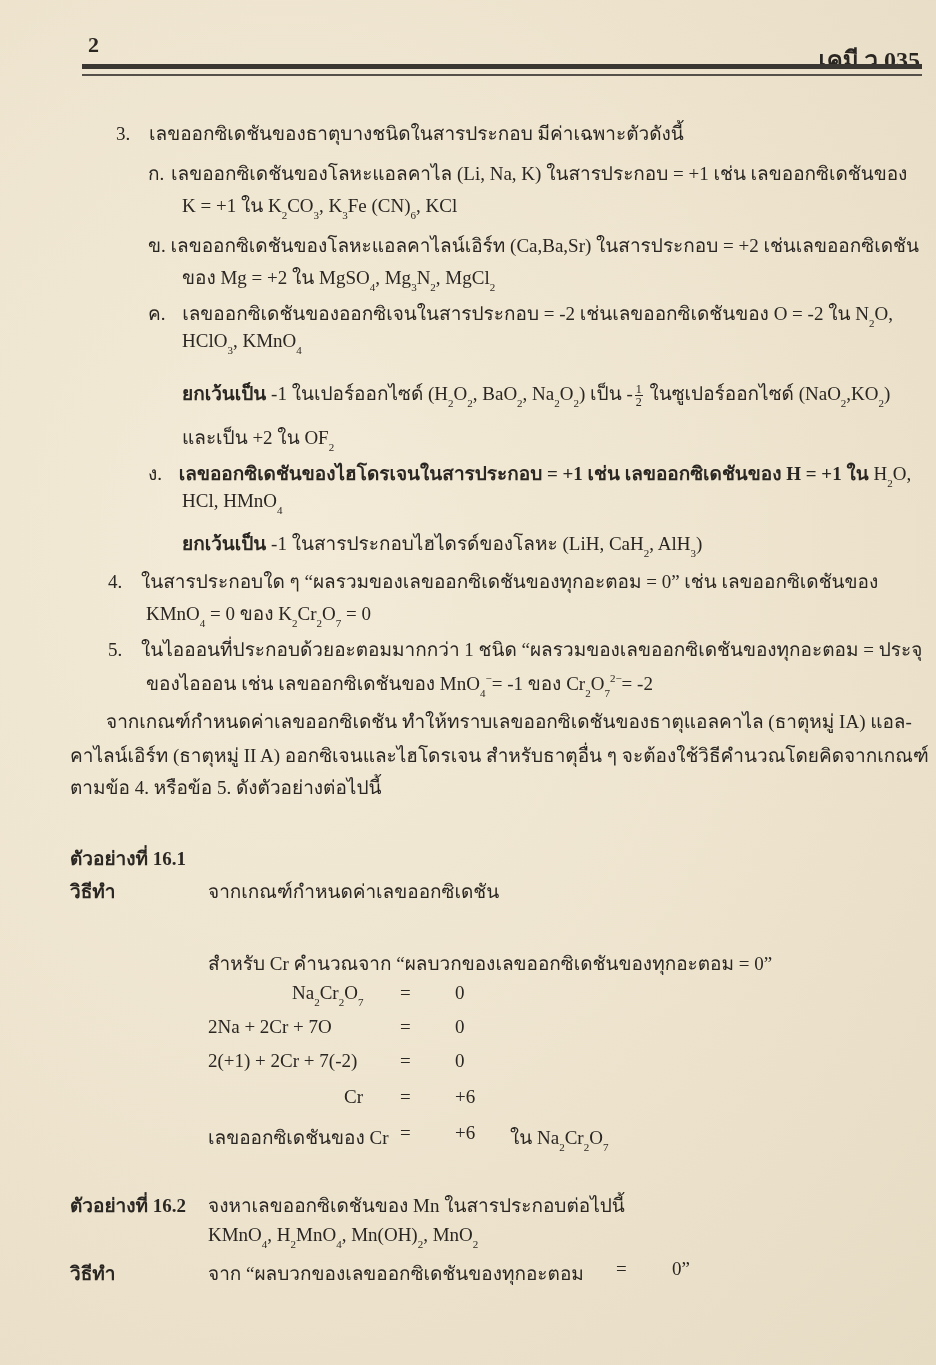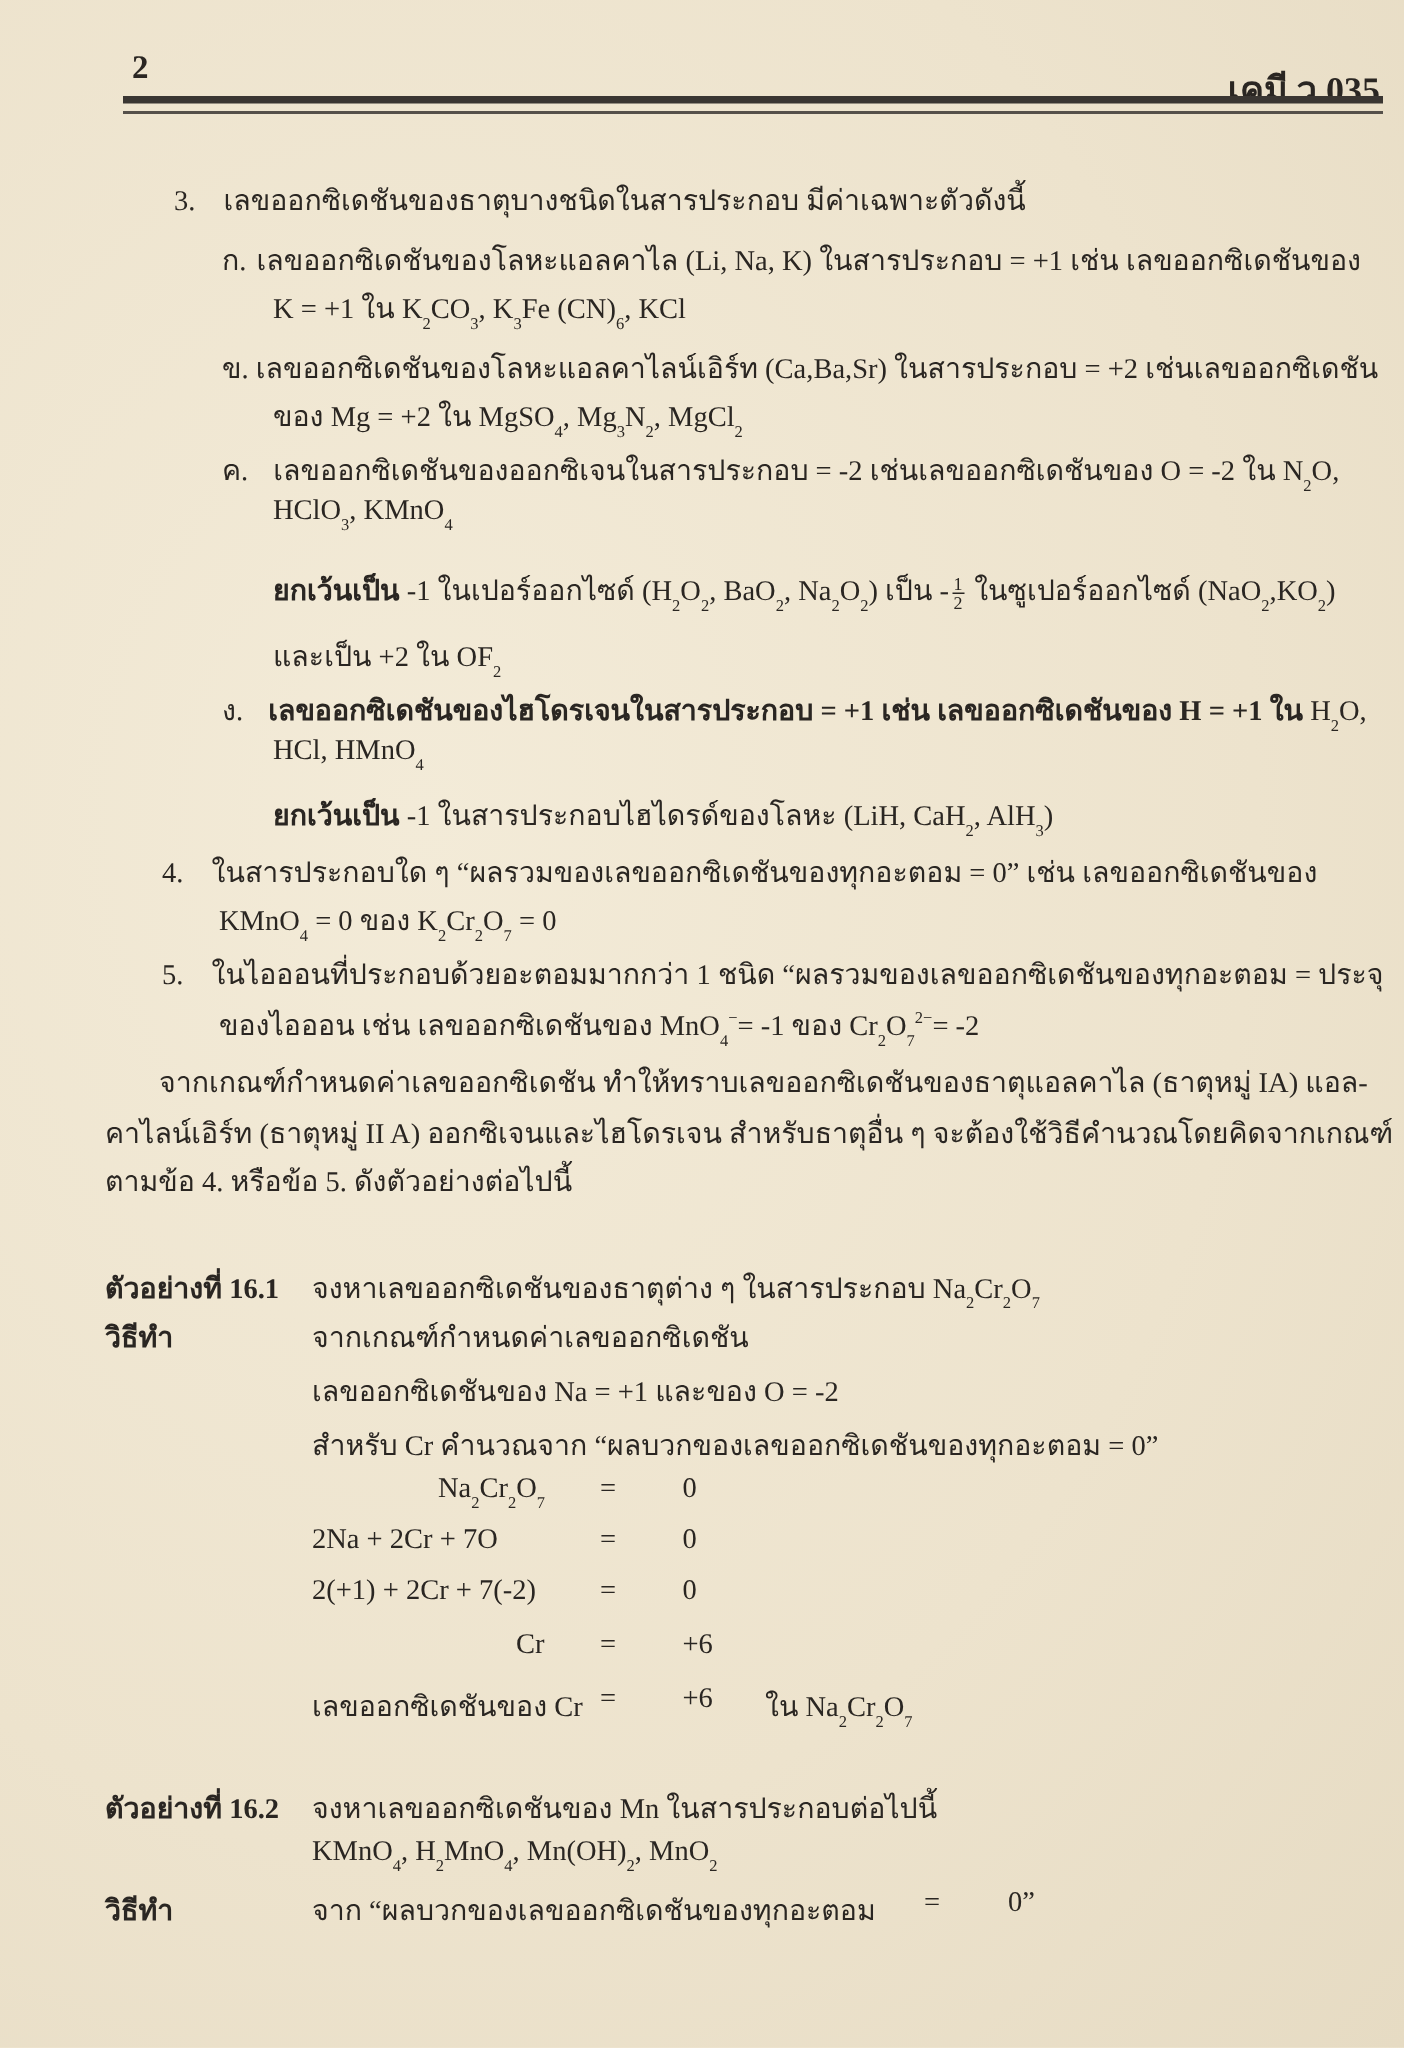--- a/index.html
+++ b/index.html
@@ -104,24 +104,22 @@
   </div>
   <div class="line" style="left:146px;top:668px;">
     <span>ของไอออน เช่น เลขออกซิเดชันของ MnO<sub>4</sub><sup>−</sup>= -1 ของ Cr<sub>2</sub>O<sub>7</sub><sup>2−</sup>= -2</span>
   </div>
 
   <div class="line" style="left:106px;top:706px;">จากเกณฑ์กำหนดค่าเลขออกซิเดชัน ทำให้ทราบเลขออกซิเดชันของธาตุแอลคาไล (ธาตุหมู่ IA) แอล-</div>
   <div class="line" style="left:70px;top:740px;">คาไลน์เอิร์ท (ธาตุหมู่ II A) ออกซิเจนและไฮโดรเจน สำหรับธาตุอื่น ๆ จะต้องใช้วิธีคำนวณโดยคิดจากเกณฑ์</div>
   <div class="line" style="left:70px;top:772px;">ตามข้อ 4. หรือข้อ 5. ดังตัวอย่างต่อไปนี้</div>
 
   <div class="line b" style="left:70px;top:843px;">ตัวอย่างที่ 16.1</div>
-  <div class="line" style="left:208px;top:843px;">จงหาเลขออกซิเดชันของธาตุต่าง ๆ ในสารประกอบ Na<sub>2</sub>Cr<sub>2</sub>O<sub>7</sub></div>
   <div class="line b" style="left:70px;top:876px;">วิธีทำ</div>
   <div class="line" style="left:208px;top:876px;">จากเกณฑ์กำหนดค่าเลขออกซิเดชัน</div>
-  <div class="line" style="left:208px;top:912px;">เลขออกซิเดชันของ Na = +1 และของ O = -2</div>
   <div class="line" style="left:208px;top:948px;">สำหรับ Cr คำนวณจาก “ผลบวกของเลขออกซิเดชันของทุกอะตอม = 0”</div>
 
   <div class="eq" style="left:292px;top:982px;">Na<sub>2</sub>Cr<sub>2</sub>O<sub>7</sub></div>
   <div class="eq" style="left:400px;top:982px;">=</div>
   <div class="eq" style="left:455px;top:982px;">0</div>
 
   <div class="eq" style="left:208px;top:1016px;">2Na + 2Cr + 7O</div>
   <div class="eq" style="left:400px;top:1016px;">=</div>
   <div class="eq" style="left:455px;top:1016px;">0</div>
 

